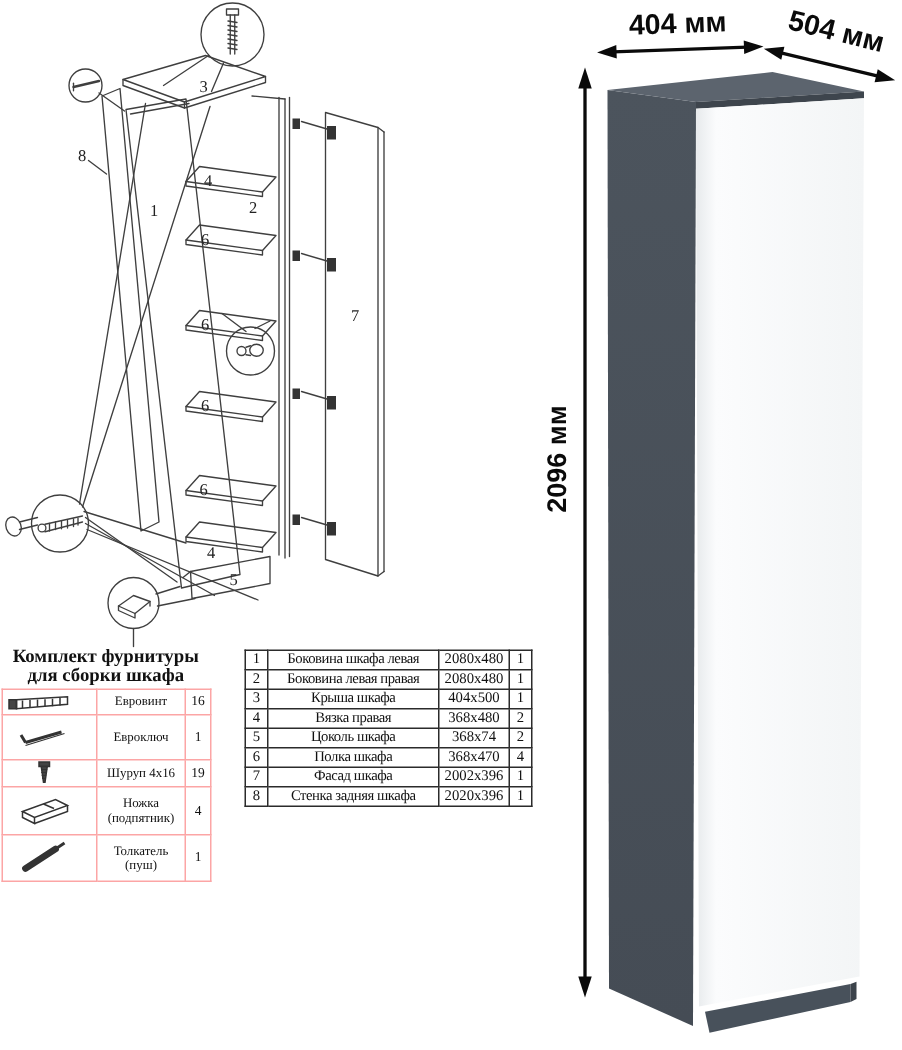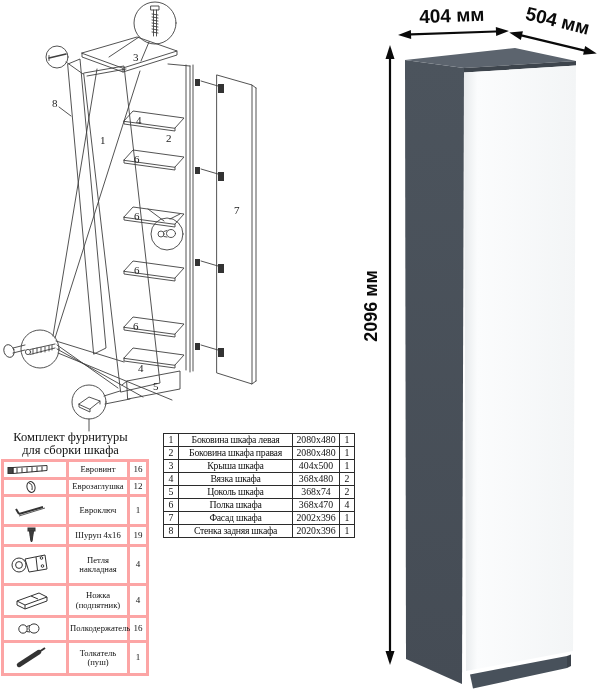--- a/index.html
+++ b/index.html
@@ -3,23 +3,23 @@
 <meta charset="utf-8">
 <style>
   html,body{margin:0;padding:0;background:#ffffff;}
   .sheet{position:relative;width:601px;height:700px;background:#fff;overflow:hidden;
          font-family:"Liberation Serif", serif;color:#1a1a1a;}
   svg{display:block;}
   .abs{position:absolute;}
 
   
   .hw-wrap{left:1px;top:431px;width:139px;}
-  .hw-title{text-align:center;font-size:12.5px;line-height:13px;color:#111;}
+  .hw-title{text-align:center;font-size:12.5px;line-height:13px;color:#111;font-weight:bold;}
   table.hw{border-collapse:collapse;width:136px;margin-top:2px;table-layout:fixed;}
-  table.hw td{border:3px solid #fca5a5;padding:0 1px;text-align:center;vertical-align:middle;
+  table.hw td{border:1px solid #fca5a5;padding:0 1px;text-align:center;vertical-align:middle;
               font-size:8.6px;line-height:1.1;color:#111;}
   table.hw td.ic{width:60px;}
   table.hw td.nm{width:56px;}
   table.hw td.qt{width:14px;font-size:9px;}
   tr.h18{height:17px} tr.h17{height:16px} tr.h16{height:30px}
   tr.h37{height:36px} tr.h40{height:39px} tr.h33{height:32px}
   tr.h26{height:25px} tr.h19{height:15px}
 
   
   .pt-wrap{left:163px;top:433px;width:186px;}
@@ -178,32 +178,20 @@
           <g stroke="#333" fill="none">
                   <rect x="3" y="5.5" width="5" height="6" fill="#444"></rect>
           <polygon points="8,5.5 42,3.5 42,8.5 8,11.5"></polygon>
           <path d="M12,6 l0,5 M17,5.7 l0,5 M22,5.4 l0,5 M27,5.1 l0,5 M32,4.8 l0,5 M37,4.4 l0,5"></path>
                 </g>
               </svg>
             </td>
         <td class="nm">Евровинт</td>
         <td class="qt">16</td>
       </tr>
-      <tr class="h17">
-        <td class="ic">
-              <svg width="52" height="14" viewBox="0 0 52 14">
-          <g stroke="#333" fill="none">
-                  <ellipse cx="26" cy="7" rx="4" ry="5.5" transform="rotate(-15 26 7)"></ellipse>
-          <path d="M24,3 q4,1 3,7"></path>
-                </g>
-              </svg>
-            </td>
-        <td class="nm">Еврозаглушка</td>
-        <td class="qt">12</td>
-      </tr>
       <tr class="h16">
         <td class="ic">
               <svg width="52" height="13" viewBox="0 0 52 13">
           <g stroke="#333" fill="none" stroke-width="2">
                   <path d="M14,10 L38,3 M14,10 L11,5"></path>
                 </g>
           <g stroke="#333" fill="none" stroke-width="0.8">
                   <path d="M14,12 L40,4"></path>
                 </g>
               </svg>
@@ -216,64 +204,34 @@
               <svg width="52" height="17" viewBox="0 0 52 17">
           <g stroke="#333" fill="#444">
                   <rect x="23" y="1" width="7" height="3"></rect>
           <polygon points="24.5,4 28.5,4 27,14.5 26,14.5"></polygon>
           <path d="M24.5,6 l4,0 M24.5,8 l3.6,0 M24.8,10 l3,0 M25,12 l2.6,0" stroke-width="0.8" fill="none"></path>
                 </g>
               </svg>
             </td>
         <td class="nm">Шуруп 4x16</td>
         <td class="qt">19</td>
-      </tr>
-      <tr class="h40">
-        <td class="ic">
-              <svg width="52" height="36" viewBox="0 0 52 36">
-          <g stroke="#333" fill="none">
-                  <circle cx="14" cy="18" r="7"></circle>
-                  <circle cx="14" cy="18" r="3.4"></circle>
-          <polygon points="20,12 40,8 42,22 24,25"></polygon>
-                  <line x1="31" y1="10" x2="32.5" y2="23.5"></line>
-          <circle cx="36.5" cy="11" r="1.3"></circle>
-                  <circle cx="37.5" cy="19" r="1.3"></circle>
-                </g>
-              </svg>
-            </td>
-        <td class="nm">Петля накладная</td>
-        <td class="qt">4</td>
       </tr>
       <tr class="h33">
         <td class="ic">
               <svg width="52" height="28" viewBox="0 0 52 28">
           <g stroke="#333" fill="none">
                   <polygon points="12,14 34,6 42,10 20,18"></polygon>
           <polyline points="12,14 12,18 20,22 20,18"></polyline>
                   <polyline points="42,10 42,14 20,22"></polyline>
           <line x1="26" y1="9" x2="33" y2="12"></line>
                 </g>
               </svg>
             </td>
         <td class="nm">Ножка (подпятник)</td>
         <td class="qt">4</td>
-      </tr>
-      <tr class="h26">
-        <td class="ic">
-              <svg width="52" height="22" viewBox="0 0 52 22">
-          <g stroke="#333" fill="none">
-                  <circle cx="18" cy="11" r="4.2"></circle>
-                  <ellipse cx="29" cy="10.5" rx="5" ry="4.6"></ellipse>
-          <line x1="21.5" y1="8.5" x2="25" y2="7.5"></line>
-                  <line x1="21.5" y1="13.5" x2="25" y2="14"></line>
-                </g>
-              </svg>
-            </td>
-        <td class="nm">Полкодержатель</td>
-        <td class="qt">16</td>
       </tr>
       <tr class="h19">
         <td class="ic">
               <svg width="52" height="30" viewBox="0 0 52 30">
           <g stroke="#333" fill="none">
                   <line x1="14" y1="22" x2="34" y2="9" stroke-width="4.5" stroke-linecap="round"></line>
           <line x1="34" y1="9" x2="40" y2="5" stroke-width="2"></line>
                 </g>
               </svg>
             </td>
@@ -288,33 +246,33 @@
     <table class="pt">
       <tbody>
           <tr>
         <td class="num">1</td>
             <td class="nm">Боковина шкафа левая</td>
         <td class="sz">2080x480</td>
             <td class="qt">1</td>
           </tr>
       <tr>
         <td class="num">2</td>
-            <td class="nm">Боковина шкафа правая</td>
+            <td class="nm">Боковина левая правая</td>
         <td class="sz">2080x480</td>
             <td class="qt">1</td>
           </tr>
       <tr>
         <td class="num">3</td>
             <td class="nm">Крыша шкафа</td>
         <td class="sz">404x500</td>
             <td class="qt">1</td>
           </tr>
       <tr>
         <td class="num">4</td>
-            <td class="nm">Вязка шкафа</td>
+            <td class="nm">Вязка правая</td>
         <td class="sz">368x480</td>
             <td class="qt">2</td>
           </tr>
       <tr>
         <td class="num">5</td>
             <td class="nm">Цоколь шкафа</td>
         <td class="sz">368x74</td>
             <td class="qt">2</td>
           </tr>
       <tr>

